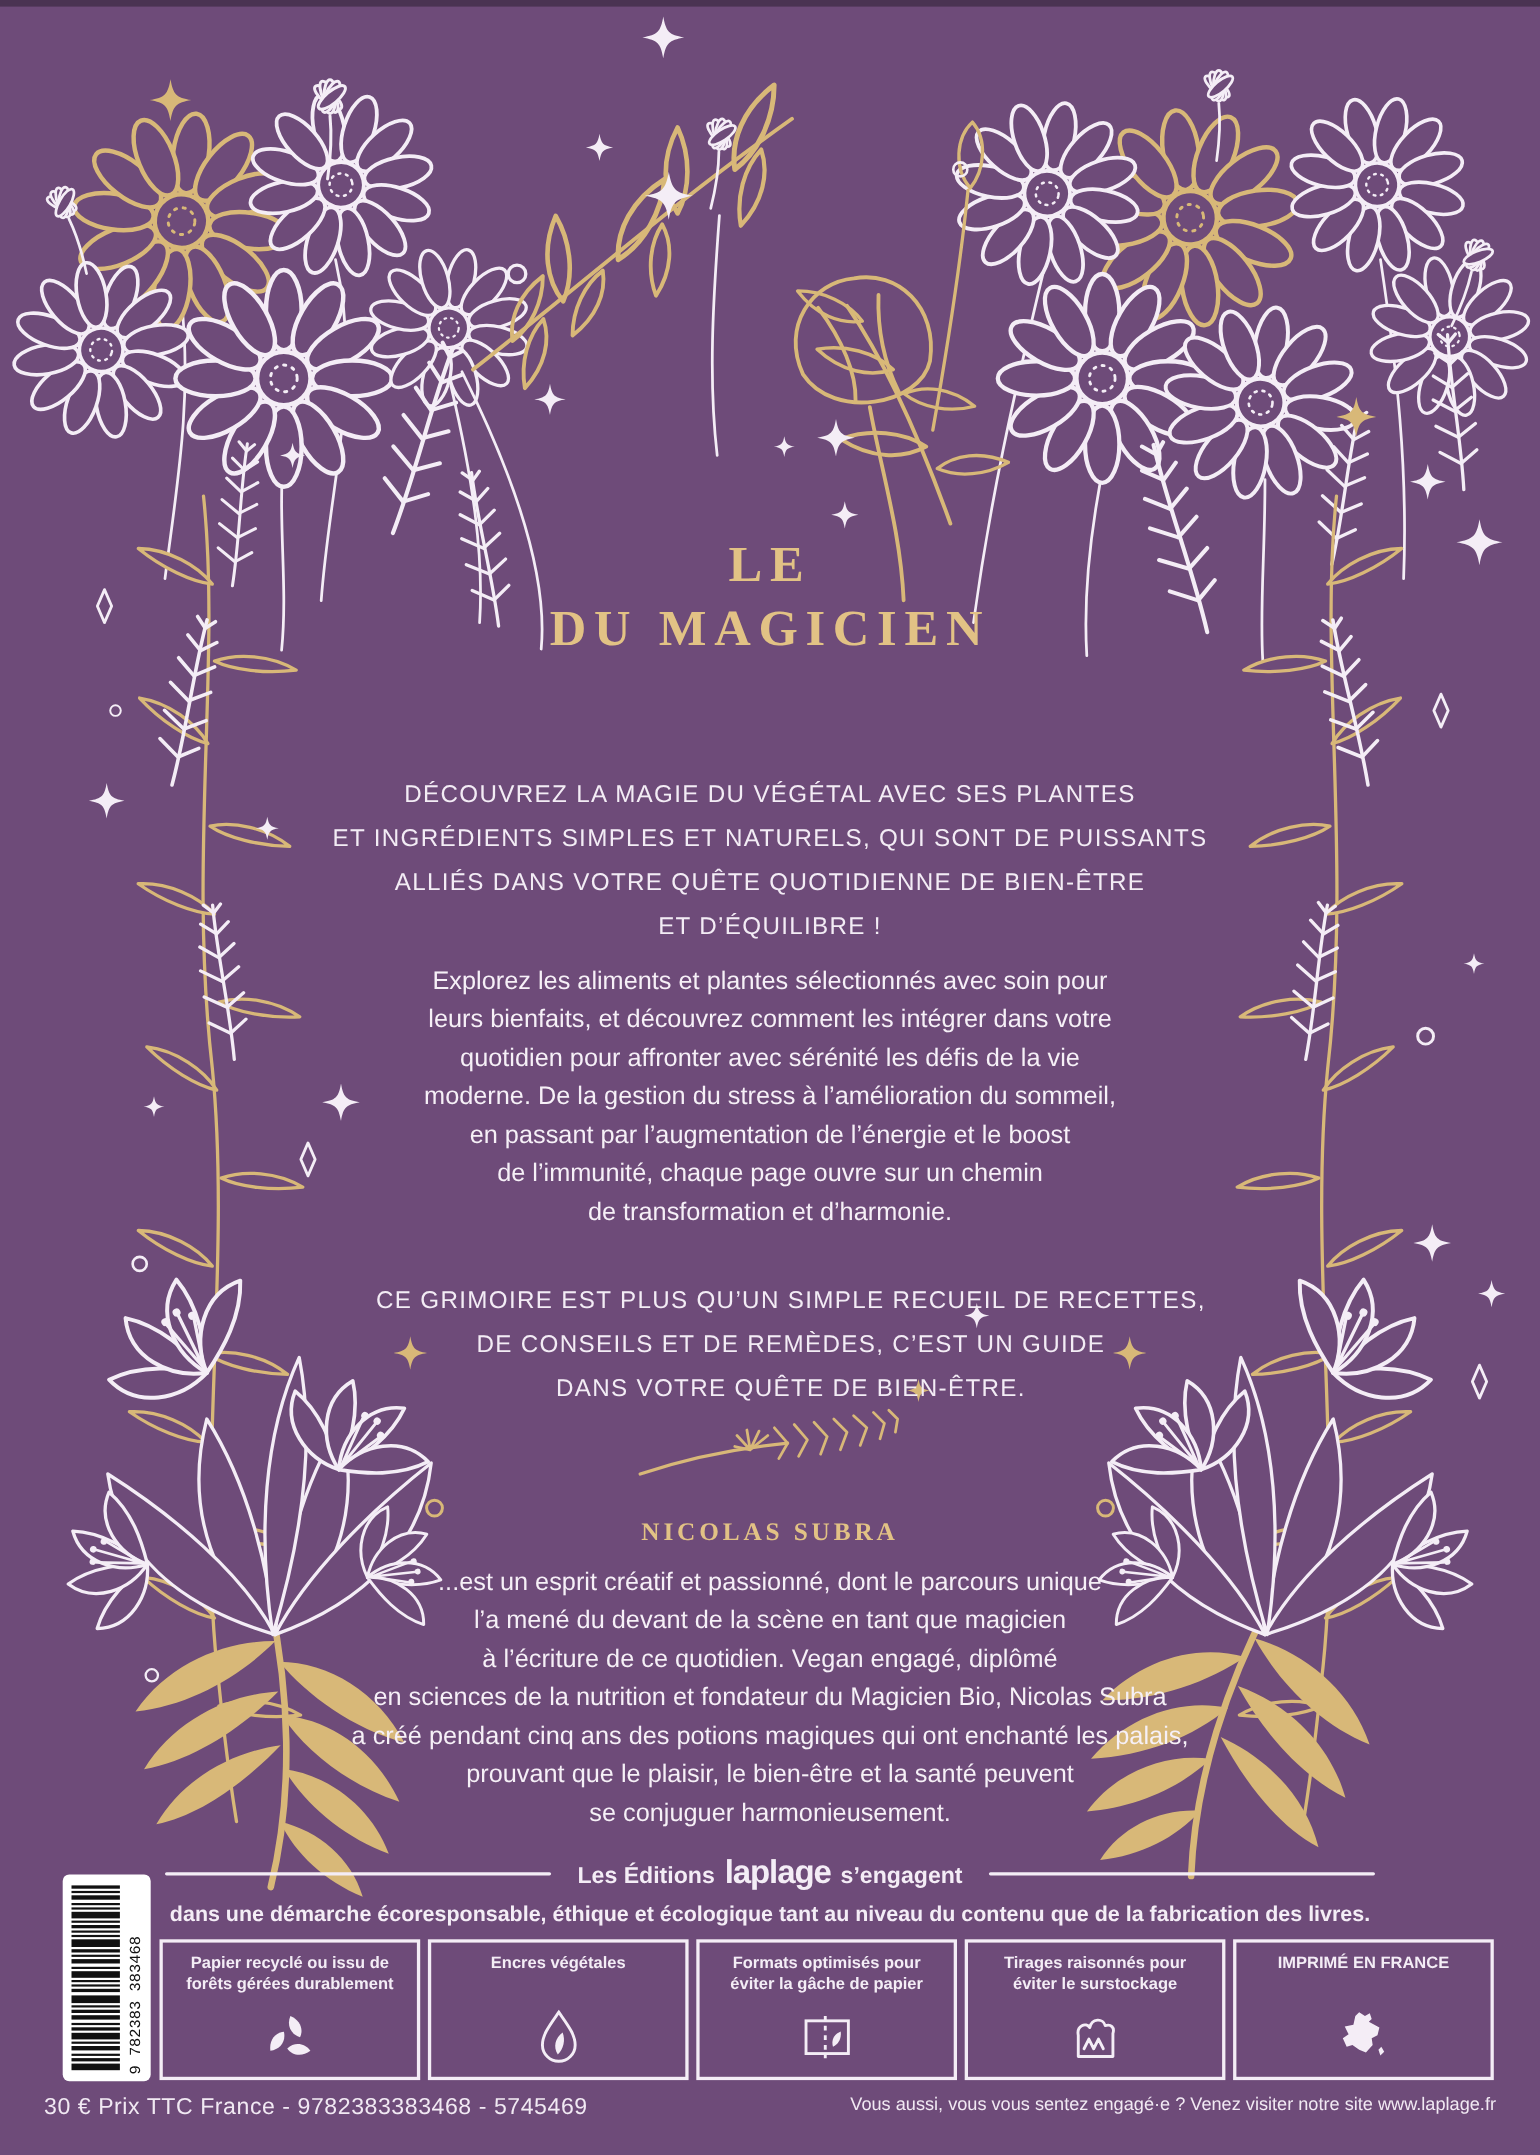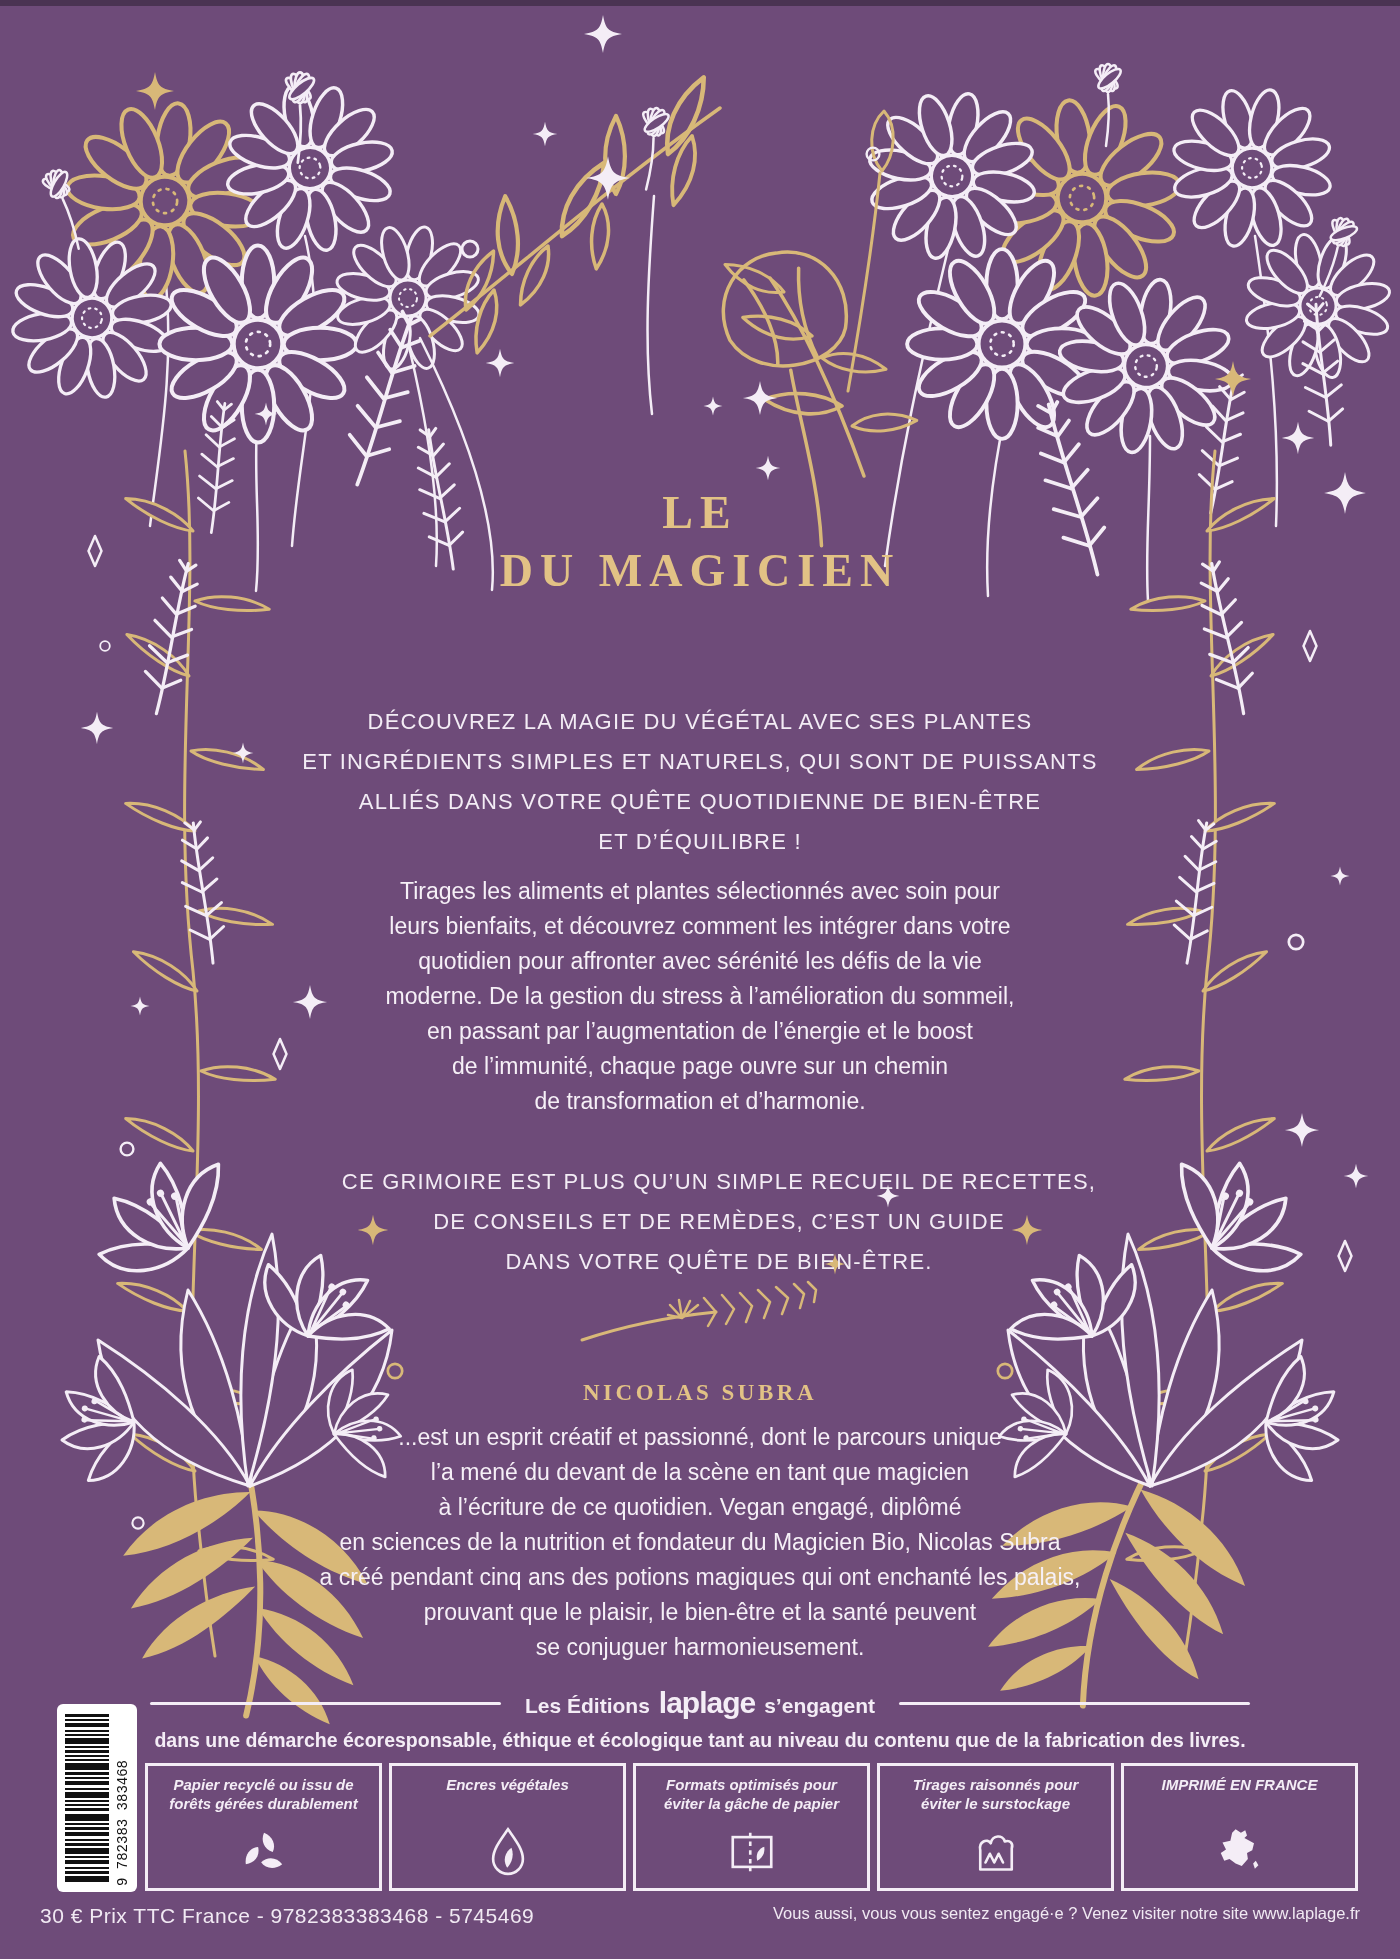--- a/index.html
+++ b/index.html
@@ -19,21 +19,21 @@
   .bio{top:1414px;font-size:23px;line-height:35px;color:#f6f0f7;}
   .pubrow{position:absolute;top:1680px;left:150px;right:150px;display:flex;align-items:center;gap:24px;}
   .rule{flex:1;height:3px;background:#f4edf6;border-radius:2px;}
   .pubtext{white-space:nowrap;display:flex;align-items:baseline;gap:9px;}
   .pub-pre,.pub-suf{font-weight:700;font-size:21px;}
   .pub-logo{font-weight:700;font-size:30px;letter-spacing:-1px;}
   .commit{top:1723px;font-weight:700;font-size:19.5px;}
   .badges{position:absolute;top:1757px;left:145px;right:42px;display:flex;gap:7px;}
   .badge{flex:1;border:3px solid #f4edf6;height:128px;box-sizing:border-box;
          display:flex;flex-direction:column;align-items:center;justify-content:space-between;
-         padding:9px 20px 8px;font-style:italic;}
+         padding:9px 20px 8px;}
   .badge-label{font-weight:700;font-size:15px;line-height:19px;text-align:center;}
   .badge .ic{flex:0 0 auto;}
   .barcode{position:absolute;left:57px;top:1698px;width:80px;height:188px;background:#ffffff;
            border-radius:6px;}
   .bottomrow{position:absolute;top:1898px;left:40px;right:40px;display:flex;
              justify-content:space-between;align-items:flex-start;}
   .price{font-size:21px;letter-spacing:0.5px;color:#f1e9f3;}
   .visit{font-size:16.5px;color:#f1e9f3;}
   .visit b{font-weight:400;}
 </style>
@@ -260,21 +260,21 @@
   </div>
 
   <div class="block caps intro">
     <span class="ln">DÉCOUVREZ LA MAGIE DU VÉGÉTAL AVEC SES PLANTES</span>
     <span class="ln">ET INGRÉDIENTS SIMPLES ET NATURELS, QUI SONT DE PUISSANTS</span>
     <span class="ln">ALLIÉS DANS VOTRE QUÊTE QUOTIDIENNE DE BIEN-ÊTRE</span>
     <span class="ln">ET D’ÉQUILIBRE !</span>
   </div>
 
   <div class="block bodytxt">
-    <span class="ln">Tirages les aliments et plantes sélectionnés avec soin pour</span>
+    <span class="ln">Explorez les aliments et plantes sélectionnés avec soin pour</span>
     <span class="ln">leurs bienfaits, et découvrez comment les intégrer dans votre</span>
     <span class="ln">quotidien pour affronter avec sérénité les défis de la vie</span>
     <span class="ln">moderne. De la gestion du stress à l’amélioration du sommeil,</span>
     <span class="ln">en passant par l’augmentation de l’énergie et le boost</span>
     <span class="ln">de l’immunité, chaque page ouvre sur un chemin</span>
     <span class="ln">de transformation et d’harmonie.</span>
   </div>
 
   <div class="block caps pitch">
     <span class="ln">CE GRIMOIRE EST PLUS QU’UN SIMPLE RECUEIL DE RECETTES,</span>

